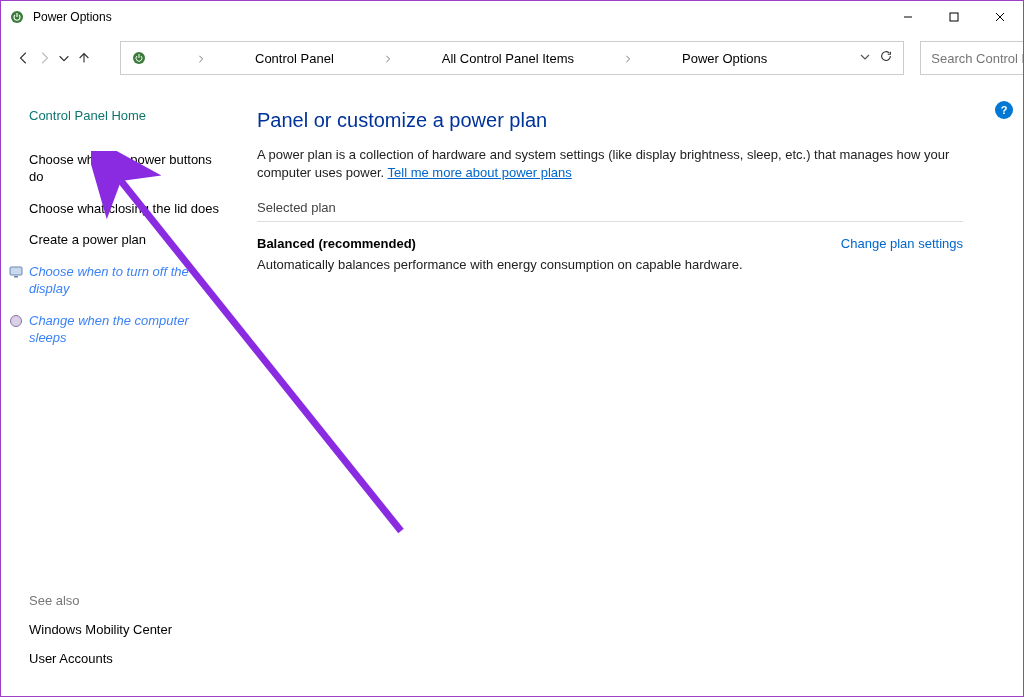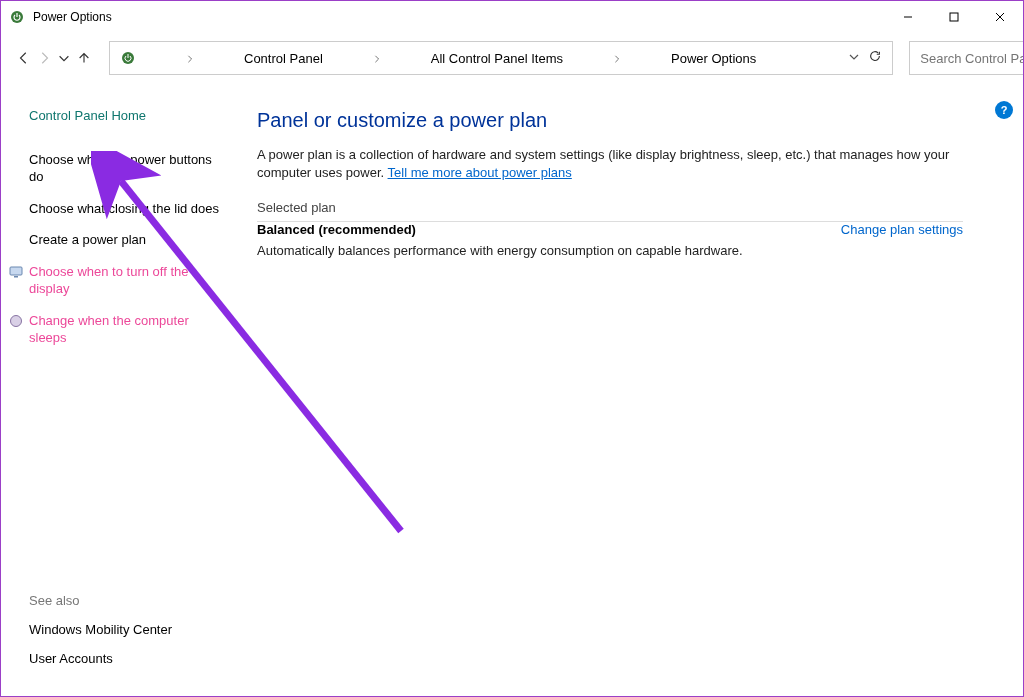--- a/index.html
+++ b/index.html
@@ -7,44 +7,44 @@
     .titlebar { display: flex; align-items: center; height: 32px; padding-left: 8px; }
     .titlebar-icon { width: 16px; height: 16px; margin-right: 8px; }
     .titlebar-title { font-size: 12px; color: #000; flex: 1; }
     .titlebar-controls { display: flex; }
     .titlebar-btn { width: 46px; height: 32px; display: flex; align-items: center; justify-content: center; cursor: default; }
     .titlebar-btn svg { width: 10px; height: 10px; stroke: #000; }
     .nav-row { display: flex; align-items: center; padding: 8px 16px 12px 16px; gap: 6px; }
     .nav-arrow-btn { width: 28px; height: 28px; display: flex; align-items: center; justify-content: center; }
     .nav-arrow-btn svg { width: 14px; height: 14px; stroke: #333; fill: none; stroke-width: 1.3; }
     .nav-arrow-btn.disabled svg { stroke: #bbb; }
-    .address-bar { flex: 1; height: 34px; border: 1px solid #ccc; display: flex; align-items: center; padding: 0 6px; margin-left: 12px; gap: 44px; }
+    .address-bar { flex: 1; height: 34px; border: 1px solid #ccc; display: flex; align-items: center; padding: 0 6px; margin-left: 23px; gap: 44px; }
     .address-bar .crumb { display: flex; align-items: center; font-size: 13px; color: #000; padding: 0 4px; white-space: nowrap; }
     .address-bar .chev { margin: 0 2px; }
     .address-bar .chev svg { width: 8px; height: 8px; stroke: #555; fill: none; }
     .address-bar .spacer { flex: 1; }
     .address-end { display: flex; align-items: center; gap: 8px; padding-right: 4px; }
     .search-box { width: 220px; height: 34px; border: 1px solid #ccc; display: flex; align-items: center; padding: 0 10px; margin-left: 10px; }
     .search-box input { flex: 1; border: none; outline: none; font-size: 13px; color: #666; }
     .help-icon { position: absolute; right: 10px; top: 100px; width: 18px; height: 18px; border-radius: 50%; background: #0078d4; color: #fff; display: flex; align-items: center; justify-content: center; font-size: 11px; font-weight: bold; }
     .content { display: flex; padding: 0 0 0 0; }
     .sidebar { width: 230px; padding: 20px 10px 10px 28px; font-size: 13px; }
     .side-link { color: #000; margin-bottom: 14px; line-height: 1.35; cursor: default; }
     .side-home { color: #0f766e; margin-bottom: 26px; }
     .side-link-row { display: flex; align-items: flex-start; gap: 6px; margin-bottom: 14px; margin-left: -20px; }
     .side-link-row .sicon { width: 14px; height: 14px; margin-top: 2px; flex-shrink: 0; }
-    .side-link-row .txt { color: #ec4899; line-height: 1.35; }
+    .side-link-row .txt { color: #3b82f6; line-height: 1.35; font-style: italic; }
     .side-footer { position: absolute; bottom: 16px; left: 28px; font-size: 13px; }
     .side-footer-heading { color: #777; margin-bottom: 14px; }
     .side-footer-link { color: #000; margin-bottom: 14px; }
     .main { flex: 1; padding: 22px 60px 0 26px; }
     .main h1 { color: #003399; font-weight: 400; font-size: 20px; margin-bottom: 14px; }
     .main .desc { font-size: 13px; color: #222; line-height: 1.4; margin-bottom: 18px; }
     .main .desc a { color: #0066cc; text-decoration: underline; }
-    .section-label { font-size: 13px; color: #444; border-bottom: 1px solid #ddd; padding-bottom: 6px; }
+    .section-label { font-size: 13px; color: #444; border-bottom: 1px solid #ddd; padding-bottom: 6px; margin-bottom: 14px; }
     .plan-row { display: flex; justify-content: space-between; font-size: 13px; }
     .plan-name { font-weight: bold; color: #000; }
     .plan-change { color: #0066cc; }
     .plan-desc { font-size: 13px; color: #222; margin-top: 6px; }
     .arrow-anno { position: absolute; left: 90px; top: 150px; pointer-events: none; }
   </style>
 </head>
 <body>
 
 <div class="titlebar">

